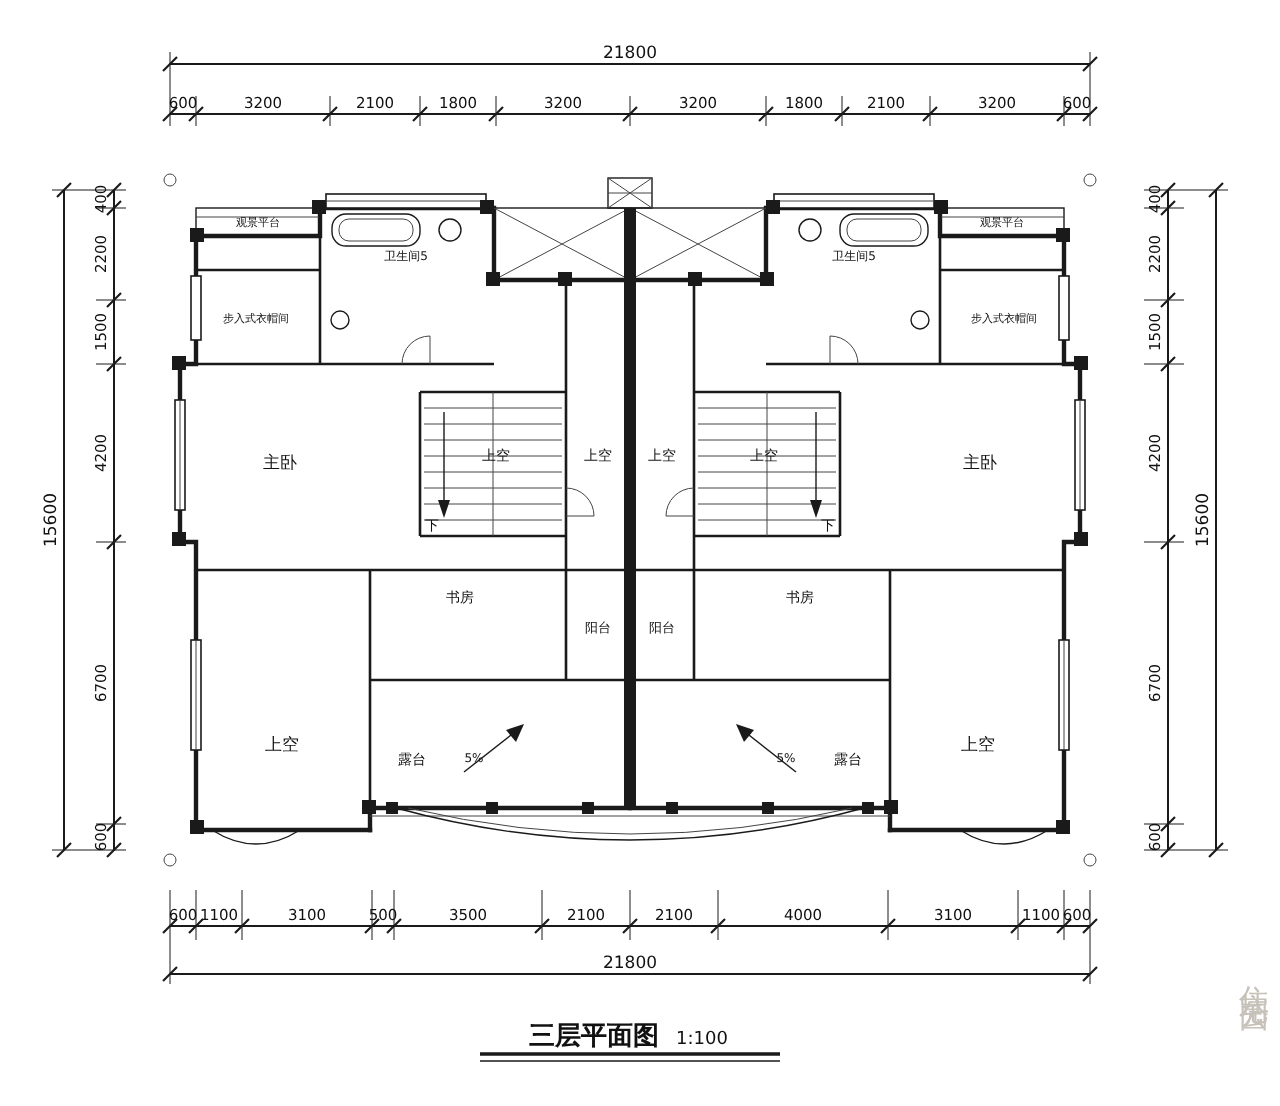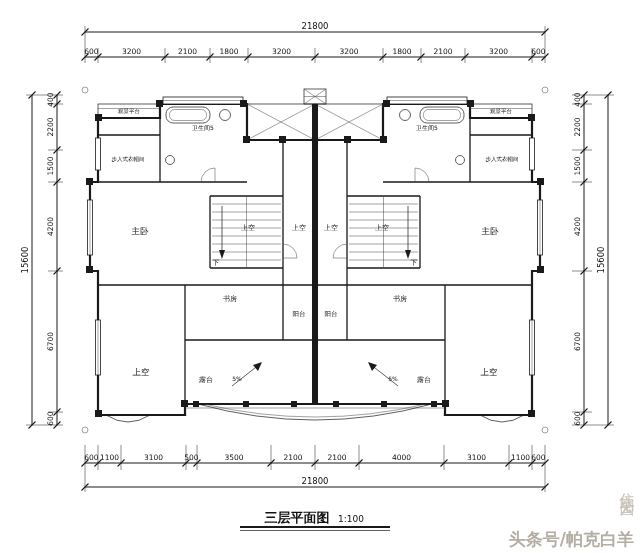--- a/index.html
+++ b/index.html
@@ -266,15 +266,14 @@
 
   <g id="titleblock">
     <text x="297" y="522" text-anchor="middle" class="title-main">三层平面图</text>
     <text x="338" y="522" text-anchor="start" class="title-scale">1:100</text>
     <line x1="240" y1="527" x2="390" y2="527" stroke="#1a1a1a" stroke-width="1.8"></line>
     <line x1="240" y1="530.5" x2="390" y2="530.5" stroke="#1a1a1a" stroke-width=".7"></line>
   </g>
 </svg>
 
 <div class="wm-vert">住宅公园</div>
-<div class="wm-credit">头条号/帕克白羊</div>
 
 </div>
 
 </body></html>

